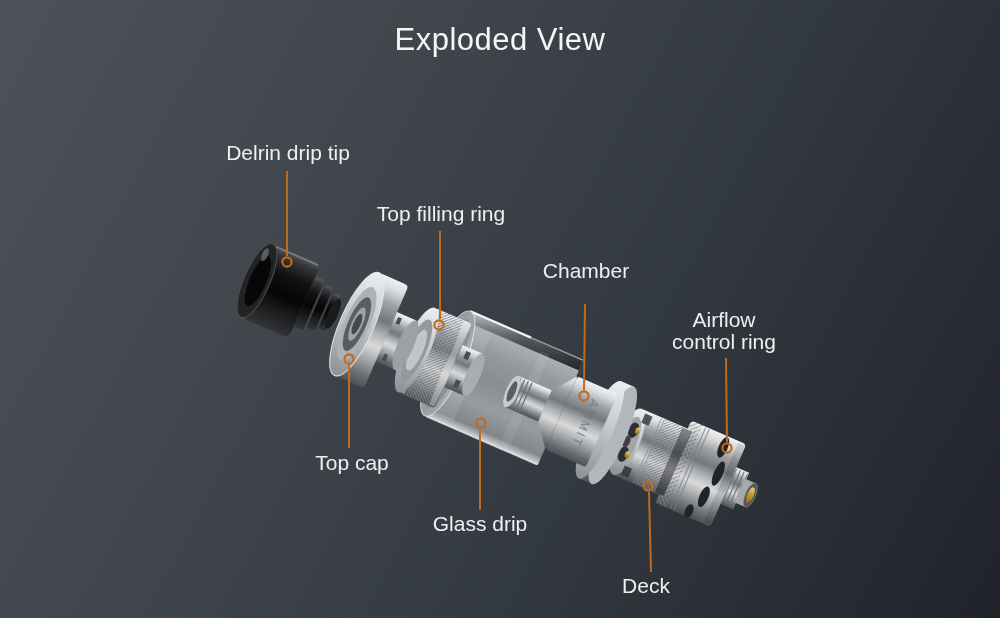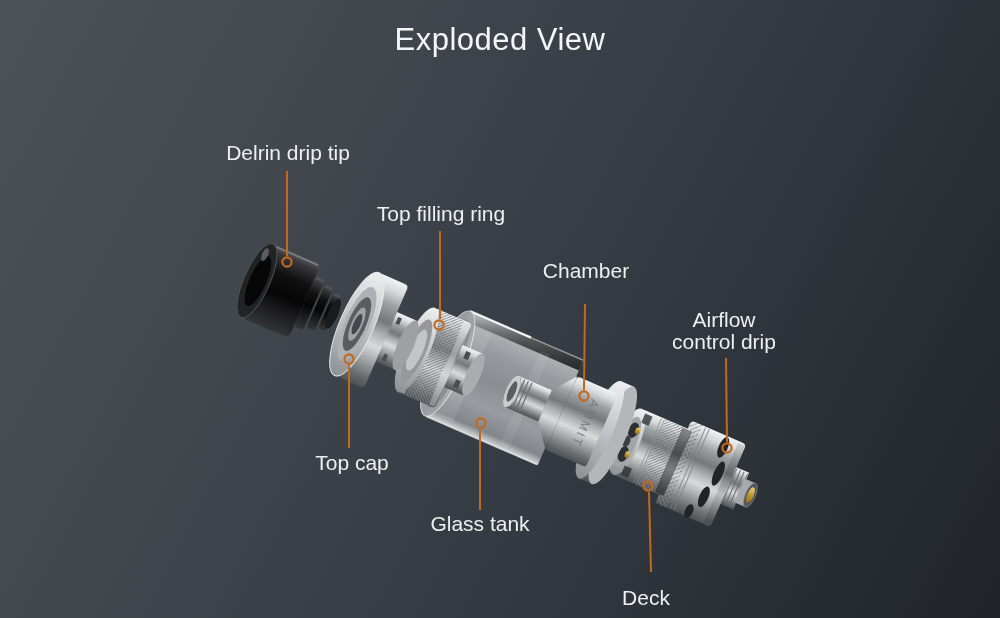--- a/index.html
+++ b/index.html
@@ -18,21 +18,21 @@
     position:absolute;transform:translateX(-50%);
     font-size:21px;line-height:22px;color:#edeff0;
     white-space:pre-line;text-align:center;
   }
   .lbl-delrin{left:288px;top:142px;}
   .lbl-fill{left:441px;top:203px;}
   .lbl-chamber{left:586px;top:260px;}
   .lbl-airflow{left:724px;top:309px;}
   .lbl-topcap{left:352px;top:452px;}
   .lbl-glass{left:480px;top:513px;}
-  .lbl-deck{left:646px;top:587px;}
+  .lbl-deck{left:646px;top:575px;}
 </style>
 </head>
 <body>
 
 <div class="stage">
 
   <h1 class="title">Exploded View</h1>
 
   <svg class="art" viewBox="0 0 1000 618">
     <defs>
@@ -217,18 +217,18 @@
         <circle cx="648" cy="486" r="4.6" stroke-width="2.2"></circle>
           <line x1="649" y1="492" x2="651" y2="572"></line>
       </g>
     </g>
   </svg>
 
   <div class="label lbl-fill">Top filling ring</div>
   <div class="label lbl-delrin">Delrin drip tip</div>
   <div class="label lbl-chamber">Chamber</div>
   <div class="label lbl-airflow">Airflow
-control drip</div>
+control ring</div>
   <div class="label lbl-topcap">Top cap</div>
-  <div class="label lbl-glass">Glass tank</div>
+  <div class="label lbl-glass">Glass drip</div>
   <div class="label lbl-deck">Deck</div>
 
 </div>
 
 </body></html>

